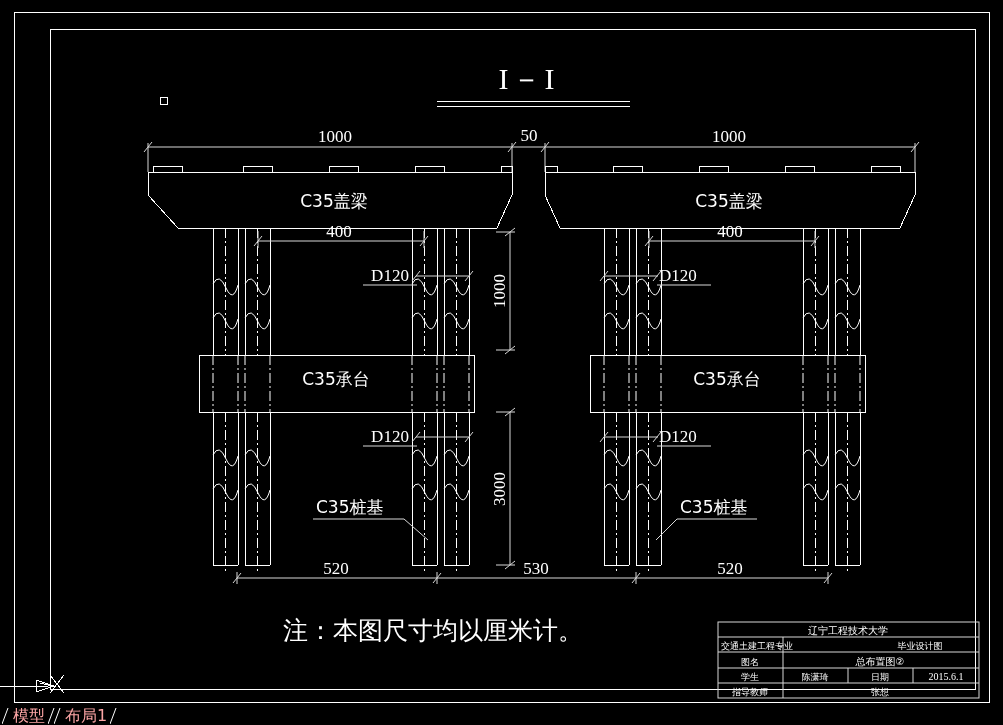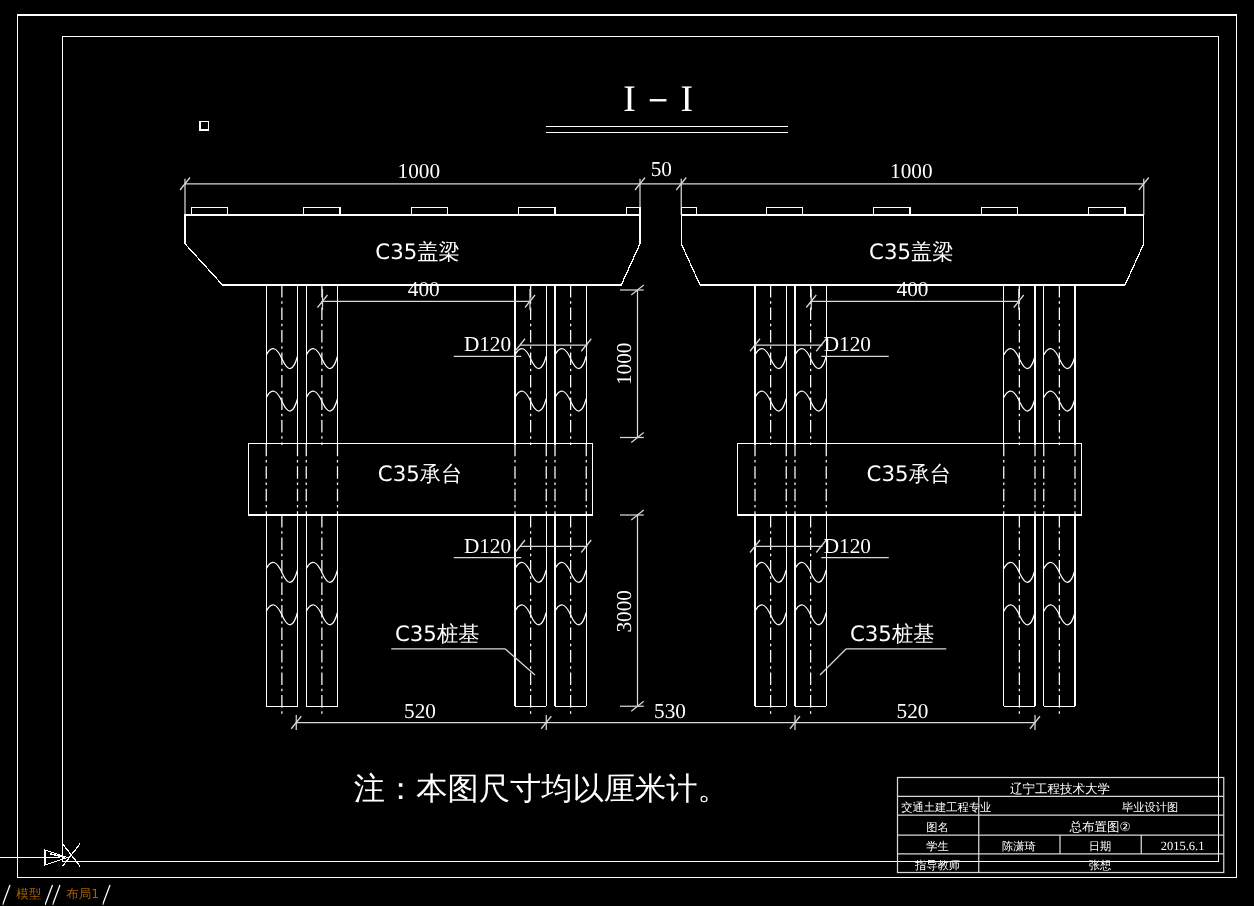--- a/index.html
+++ b/index.html
@@ -44,23 +44,23 @@
   }
   .tabstrip {
     display: flex;
     align-items: flex-end;
     height: 20px;
     padding-left: 2px;
   }
   .tab {
     position: relative;
     padding: 1px 9px 1px 11px;
-    font-size: 10px;
+    font-size: 16px;
     line-height: 16px;
-    color: #a16207;
+    color: #fca5a5;
     white-space: nowrap;
     font-family: "DejaVu Sans", sans-serif;
   }
   .tab .slashL, .tab .slashR {
     position: absolute;
     top: 0;
     width: 7px;
     height: 18px;
     pointer-events: none;
   }

